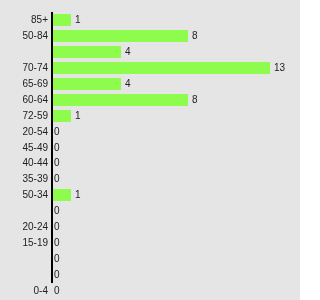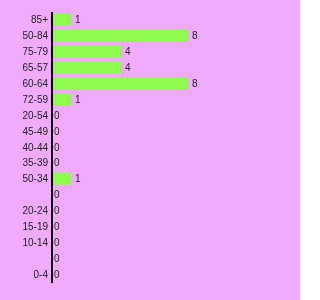--- a/index.html
+++ b/index.html
@@ -10,21 +10,21 @@
   body {
     width: 300px;
     height: 300px;
     font-family: "Liberation Sans", sans-serif;
     overflow: hidden;
   }
   #chart-root {
     position: relative;
     width: 300px;
     height: 300px;
-    background: #f0abfc;
+    background: #e5e5e5;
   }
   .plot-area {
     position: absolute;
     left: 0;
     top: 12px;
     width: 300px;
   }
   
   .axis-line {
     position: absolute;
@@ -95,28 +95,34 @@
         </div>
       </div>
       <div class="row">
         <div class="cat-label">50-84</div>
         <div class="bar-wrap">
           <div class="bar" style="width: 135px; background: rgb(141, 252, 77);"></div>
           <div class="val-label">8</div>
         </div>
       </div>
       <div class="row">
-        <div class="cat-label">75-79</div>
         <div class="bar-wrap">
           <div class="bar" style="width: 68px; background: rgb(141, 252, 77);"></div>
           <div class="val-label">4</div>
         </div>
       </div>
       <div class="row">
-        <div class="cat-label">65-57</div>
+        <div class="cat-label">70-74</div>
+        <div class="bar-wrap">
+          <div class="bar" style="width: 217px; background: rgb(141, 252, 77);"></div>
+          <div class="val-label">13</div>
+        </div>
+      </div>
+      <div class="row">
+        <div class="cat-label">65-69</div>
         <div class="bar-wrap">
           <div class="bar" style="width: 68px; background: rgb(141, 252, 77);"></div>
           <div class="val-label">4</div>
         </div>
       </div>
       <div class="row">
         <div class="cat-label">60-64</div>
         <div class="bar-wrap">
           <div class="bar" style="width: 135px; background: rgb(141, 252, 77);"></div>
           <div class="val-label">8</div>
@@ -178,21 +184,20 @@
         </div>
       </div>
       <div class="row">
         <div class="cat-label">15-19</div>
         <div class="bar-wrap">
           <div class="bar zero" style="width: 0px; background: rgb(141, 252, 77);"></div>
           <div class="val-label zero">0</div>
         </div>
       </div>
       <div class="row">
-        <div class="cat-label">10-14</div>
         <div class="bar-wrap">
           <div class="bar zero" style="width: 0px; background: rgb(141, 252, 77);"></div>
           <div class="val-label zero">0</div>
         </div>
       </div>
       <div class="row">
         <div class="bar-wrap">
           <div class="bar zero" style="width: 0px; background: rgb(141, 252, 77);"></div>
           <div class="val-label zero">0</div>
         </div>

